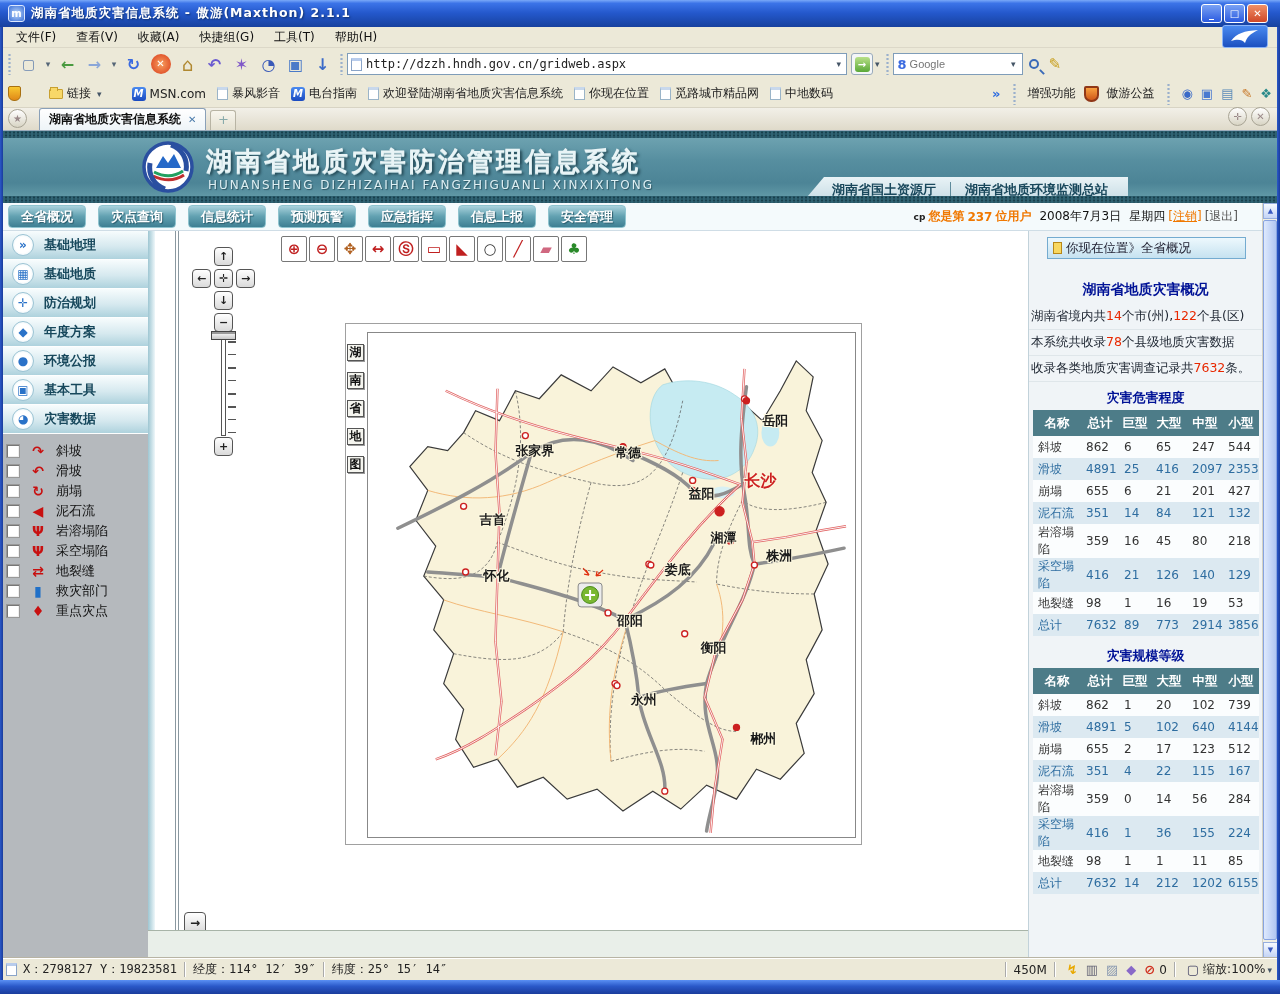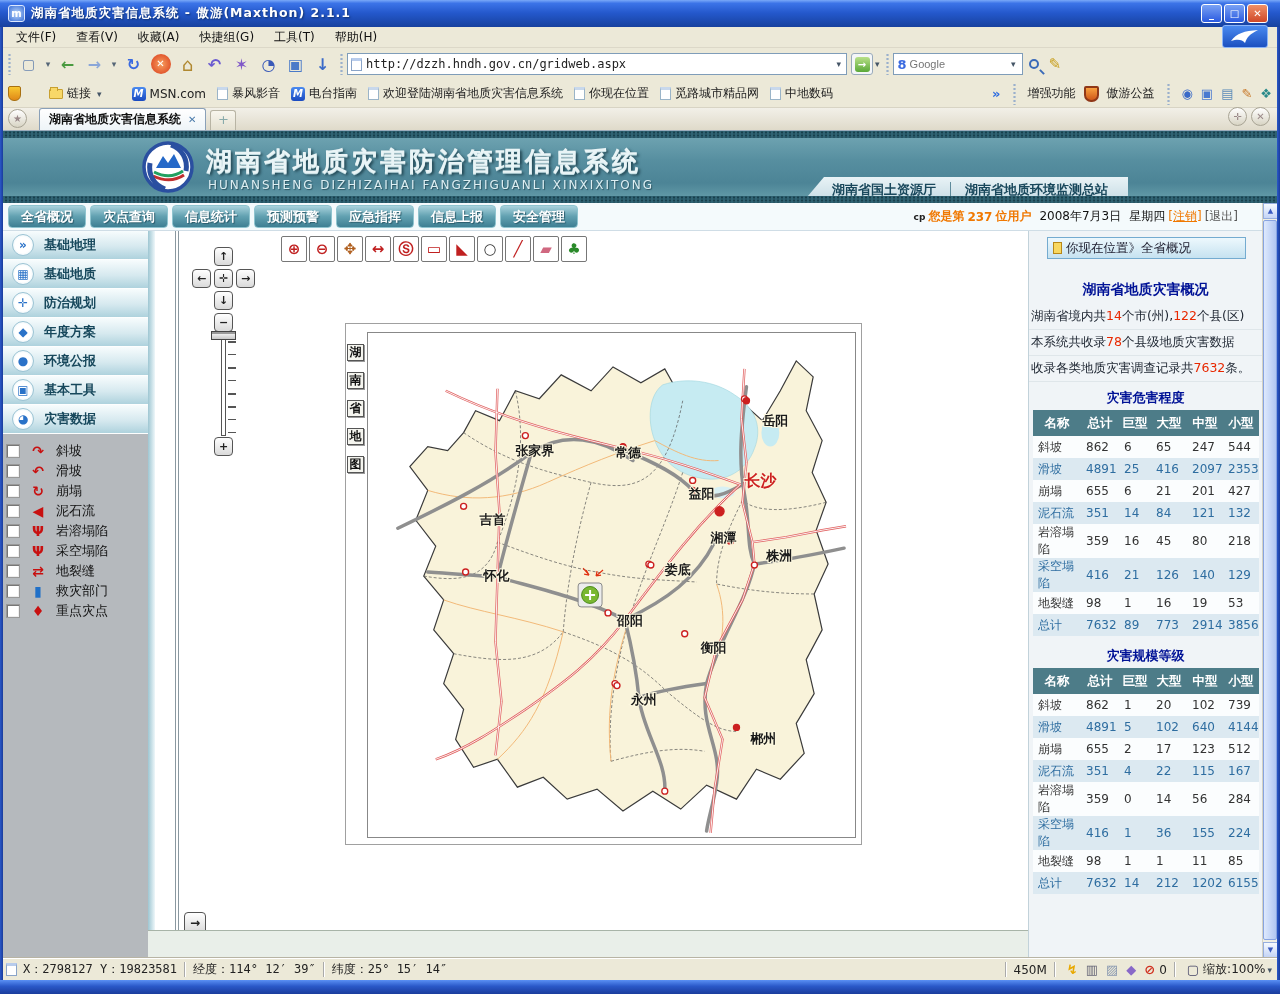--- a/index.html
+++ b/index.html
@@ -299,21 +299,21 @@
     <span class="btitle">湖南省地质灾害防治管理信息系统</span>
     <span class="bsub">HUNANSHENG DIZHIZAIHAI FANGZHIGUANLI XINXIXITONG</span>
     <span class="orgbox">
       <a href="#">湖南省国土资源厅</a>
       <span class="osep"></span>
       <a href="#">湖南省地质环境监测总站</a>
     </span>
   </div>
 
   <div class="navrow">
-    <span id="nav-tabs" style="display:flex;gap:4px">
+    <span id="nav-tabs" style="display:flex;gap:12px">
         <button class="nav-tab">全省概况</button>
         <button class="nav-tab">灾点查询</button>
         <button class="nav-tab">信息统计</button>
         <button class="nav-tab">预测预警</button>
         <button class="nav-tab">应急指挥</button>
         <button class="nav-tab">信息上报</button>
         <button class="nav-tab">安全管理</button>
       </span>
     <span class="userinfo">
       <span class="ui-cp">cp</span>

